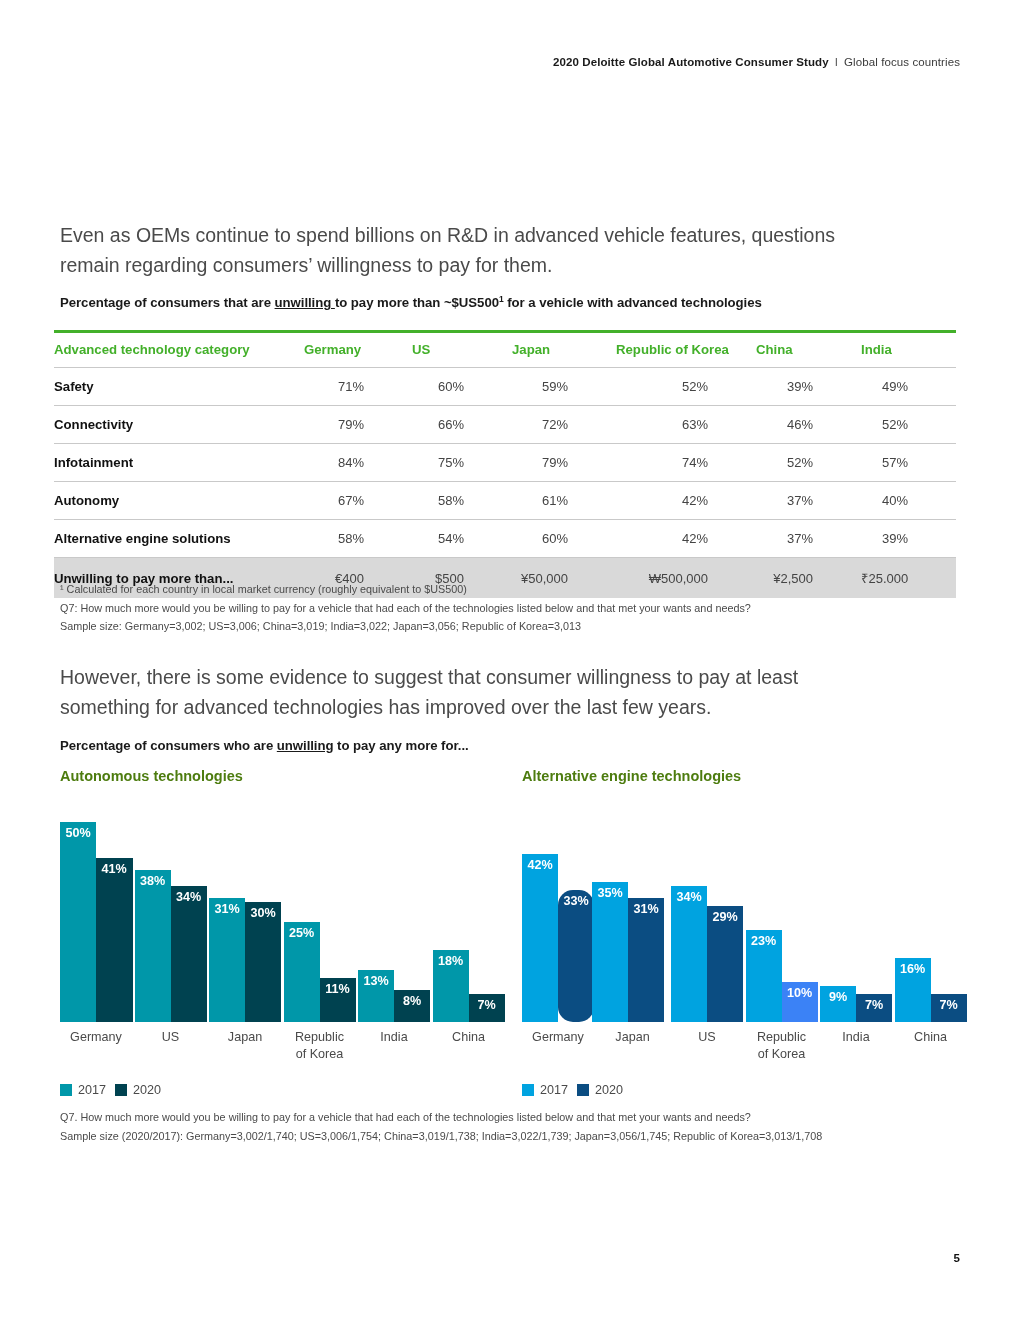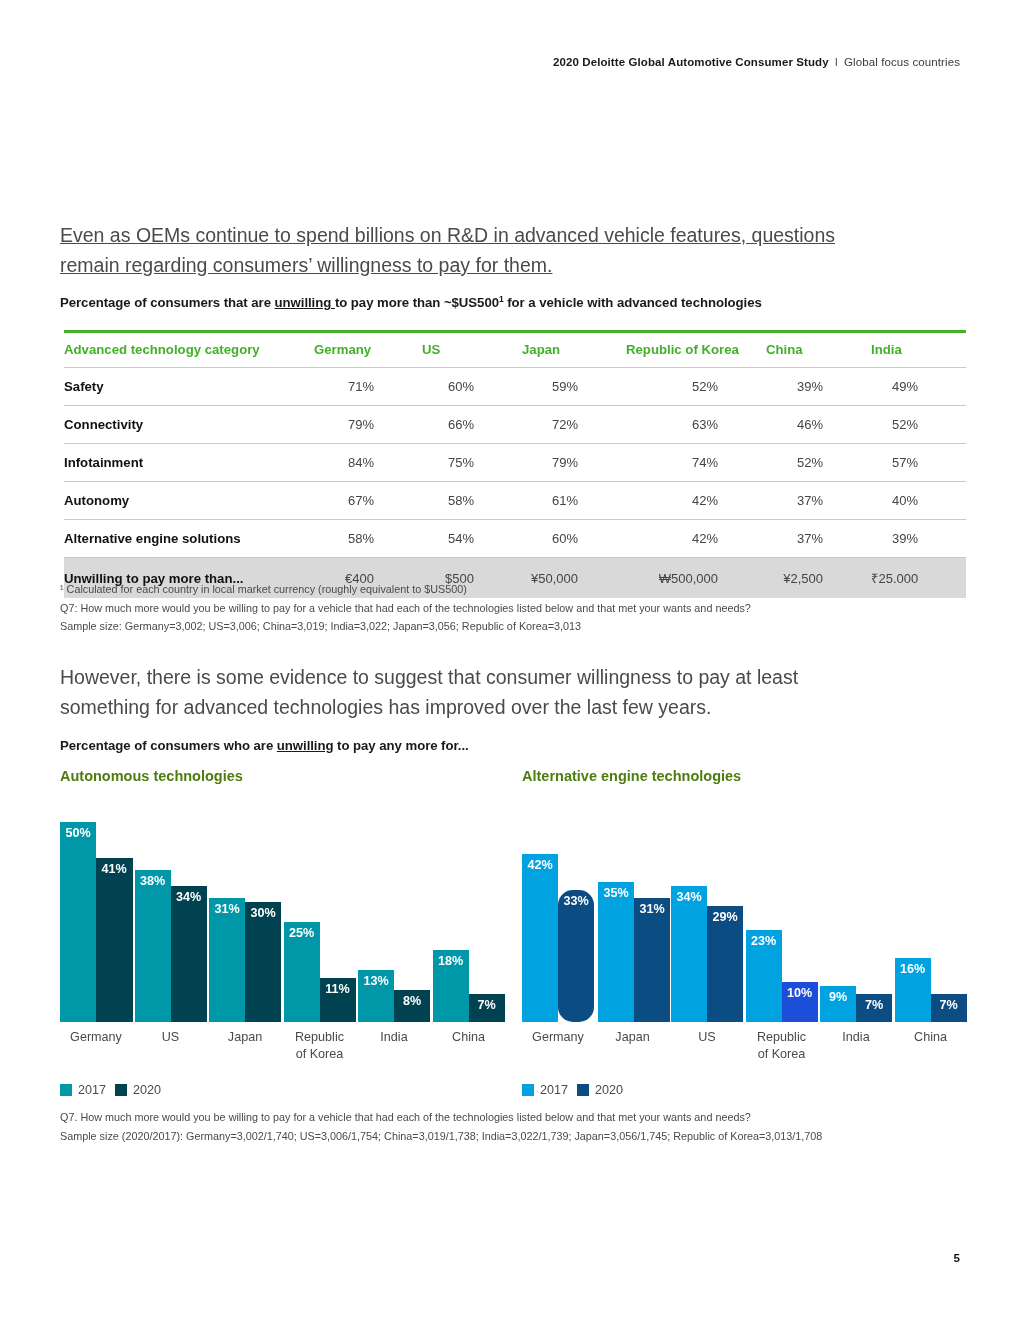--- a/index.html
+++ b/index.html
@@ -37,41 +37,41 @@
   
   .lead {
     position: absolute;
     left: 60px;
     width: 800px;
     font-size: 19.5px;
     line-height: 30px;
     color: #4a4a4a;
     font-weight: 300;
   }
-  #lead-1 { top: 220px; text-decoration: underline; }
+  #lead-1 { top: 220px; }
   #lead-2 { top: 662px; }
 
   .subhead {
     position: absolute;
     left: 60px;
     width: 880px;
     font-size: 13.2px;
     font-weight: bold;
     color: #1a1a1a;
     letter-spacing: -0.05px;
   }
   #subhead-1 { top: 294px; }
   #subhead-2 { top: 738px; }
   .u { text-decoration: underline; }
   sup { font-size: 8.5px; vertical-align: super; }
 
   
   .table-wrap {
     position: absolute;
-    left: 64px;
+    left: 54px;
     top: 330px;
     width: 902px;
   }
   table.data {
     width: 100%;
     border-collapse: collapse;
     table-layout: fixed;
   }
   table.data thead tr.top-rule th {
     border-top: 3.5px solid #43b02a;
@@ -399,41 +399,41 @@
     <div class="chart-title">Alternative engine technologies</div>
     <div class="plot">
         <div class="group" style="left: 0px; width: 72px;">
           <div class="bar first" style="height: 168px; background: rgb(0, 163, 224);">
             <span class="blabel">42%</span>
           </div>
           <div class="bar second" style="height: 132px; background: rgb(11, 77, 130); border-radius: 15px;">
             <span class="blabel">33%</span>
           </div>
         </div>
-        <div class="group" style="left: 76px; width: 72px; text-decoration: underline;">
+        <div class="group" style="left: 70px; width: 72px; text-decoration: underline;">
           <div class="bar first" style="height: 140px; background: rgb(0, 163, 224);">
             <span class="blabel">35%</span>
           </div>
           <div class="bar second" style="height: 124px; background: rgb(11, 77, 130);">
             <span class="blabel">31%</span>
           </div>
         </div>
         <div class="group" style="left: 149px; width: 72px;">
           <div class="bar first" style="height: 136px; background: rgb(0, 163, 224);">
             <span class="blabel">34%</span>
           </div>
           <div class="bar second" style="height: 116px; background: rgb(11, 77, 130);">
             <span class="blabel">29%</span>
           </div>
         </div>
         <div class="group" style="left: 223.5px; width: 72px;">
           <div class="bar first" style="height: 92px; background: rgb(0, 163, 224);">
             <span class="blabel">23%</span>
           </div>
-          <div class="bar second" style="height: 40px; background: #1d4ed8;">
+          <div class="bar second" style="height: 40px; background: #3b82f6;">
             <span class="blabel">10%</span>
           </div>
         </div>
         <div class="group" style="left: 298px; width: 72px;">
           <div class="bar first" style="height: 36px; background: rgb(0, 163, 224);">
             <span class="blabel">9%</span>
           </div>
           <div class="bar second" style="height: 28px; background: rgb(11, 77, 130);">
             <span class="blabel">7%</span>
           </div>

